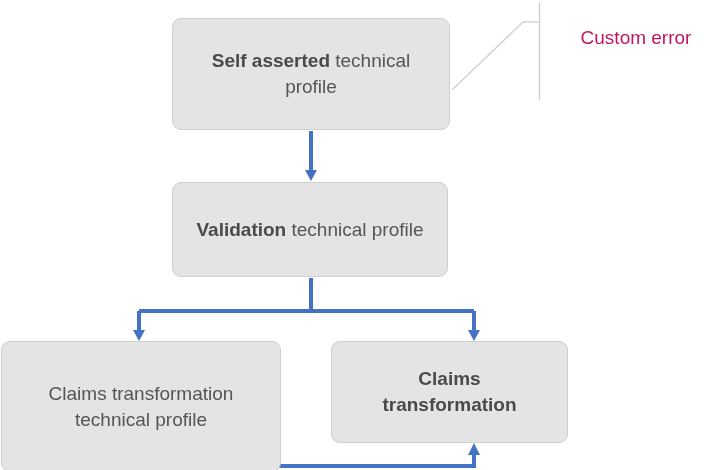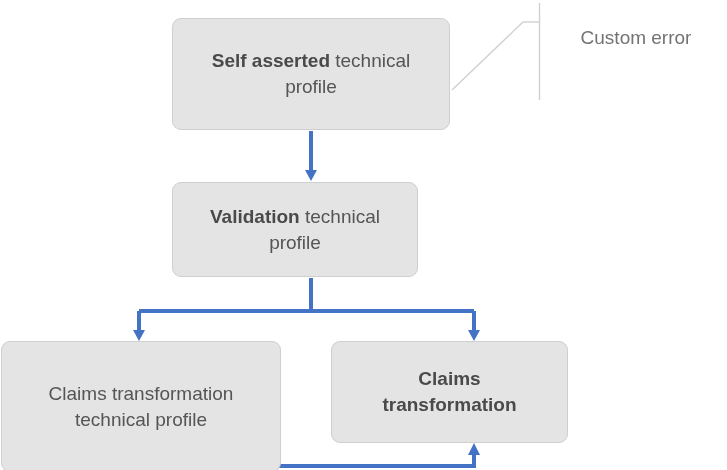--- a/index.html
+++ b/index.html
@@ -26,37 +26,37 @@
     justify-content: center;
     text-align: center;
     color: #555555;
     font-size: 19px;
     line-height: 1.35;
     padding: 6px 22px;
   }
   .node .txt { display: block; width: 100%; }
   .b { font-weight: bold; color: #4a4a4a; }
   #node-self-asserted  { left: 172px; top: 18px;  width: 278px; height: 112px; }
-  #node-validation     { left: 172px; top: 182px; width: 246px; height: 95px;  }
+  #node-validation     { left: 172px; top: 182px; width: 276px; height: 95px;  }
   #node-claims-tp      { left: 1px;   top: 341px; width: 280px; height: 131px; }
   #node-claims-trans   { left: 331px; top: 341px; width: 237px; height: 102px; }
 
   #connectors, #callout-lines {
     position: absolute;
     left: 0; top: 0;
     width: 727px; height: 470px;
     pointer-events: none;
   }
   #callout-text {
     position: absolute;
     left: 556px;
     top: 24px;
     width: 160px;
     text-align: center;
-    color: #737373;
+    color: #be185d;
     font-size: 19px;
     line-height: 1.45;
   }
 </style>
 </head>
 <body>
 
 <div id="canvas">
 
   <svg id="connectors" viewBox="0 0 727 470" xmlns="http://www.w3.org/2000/svg">

